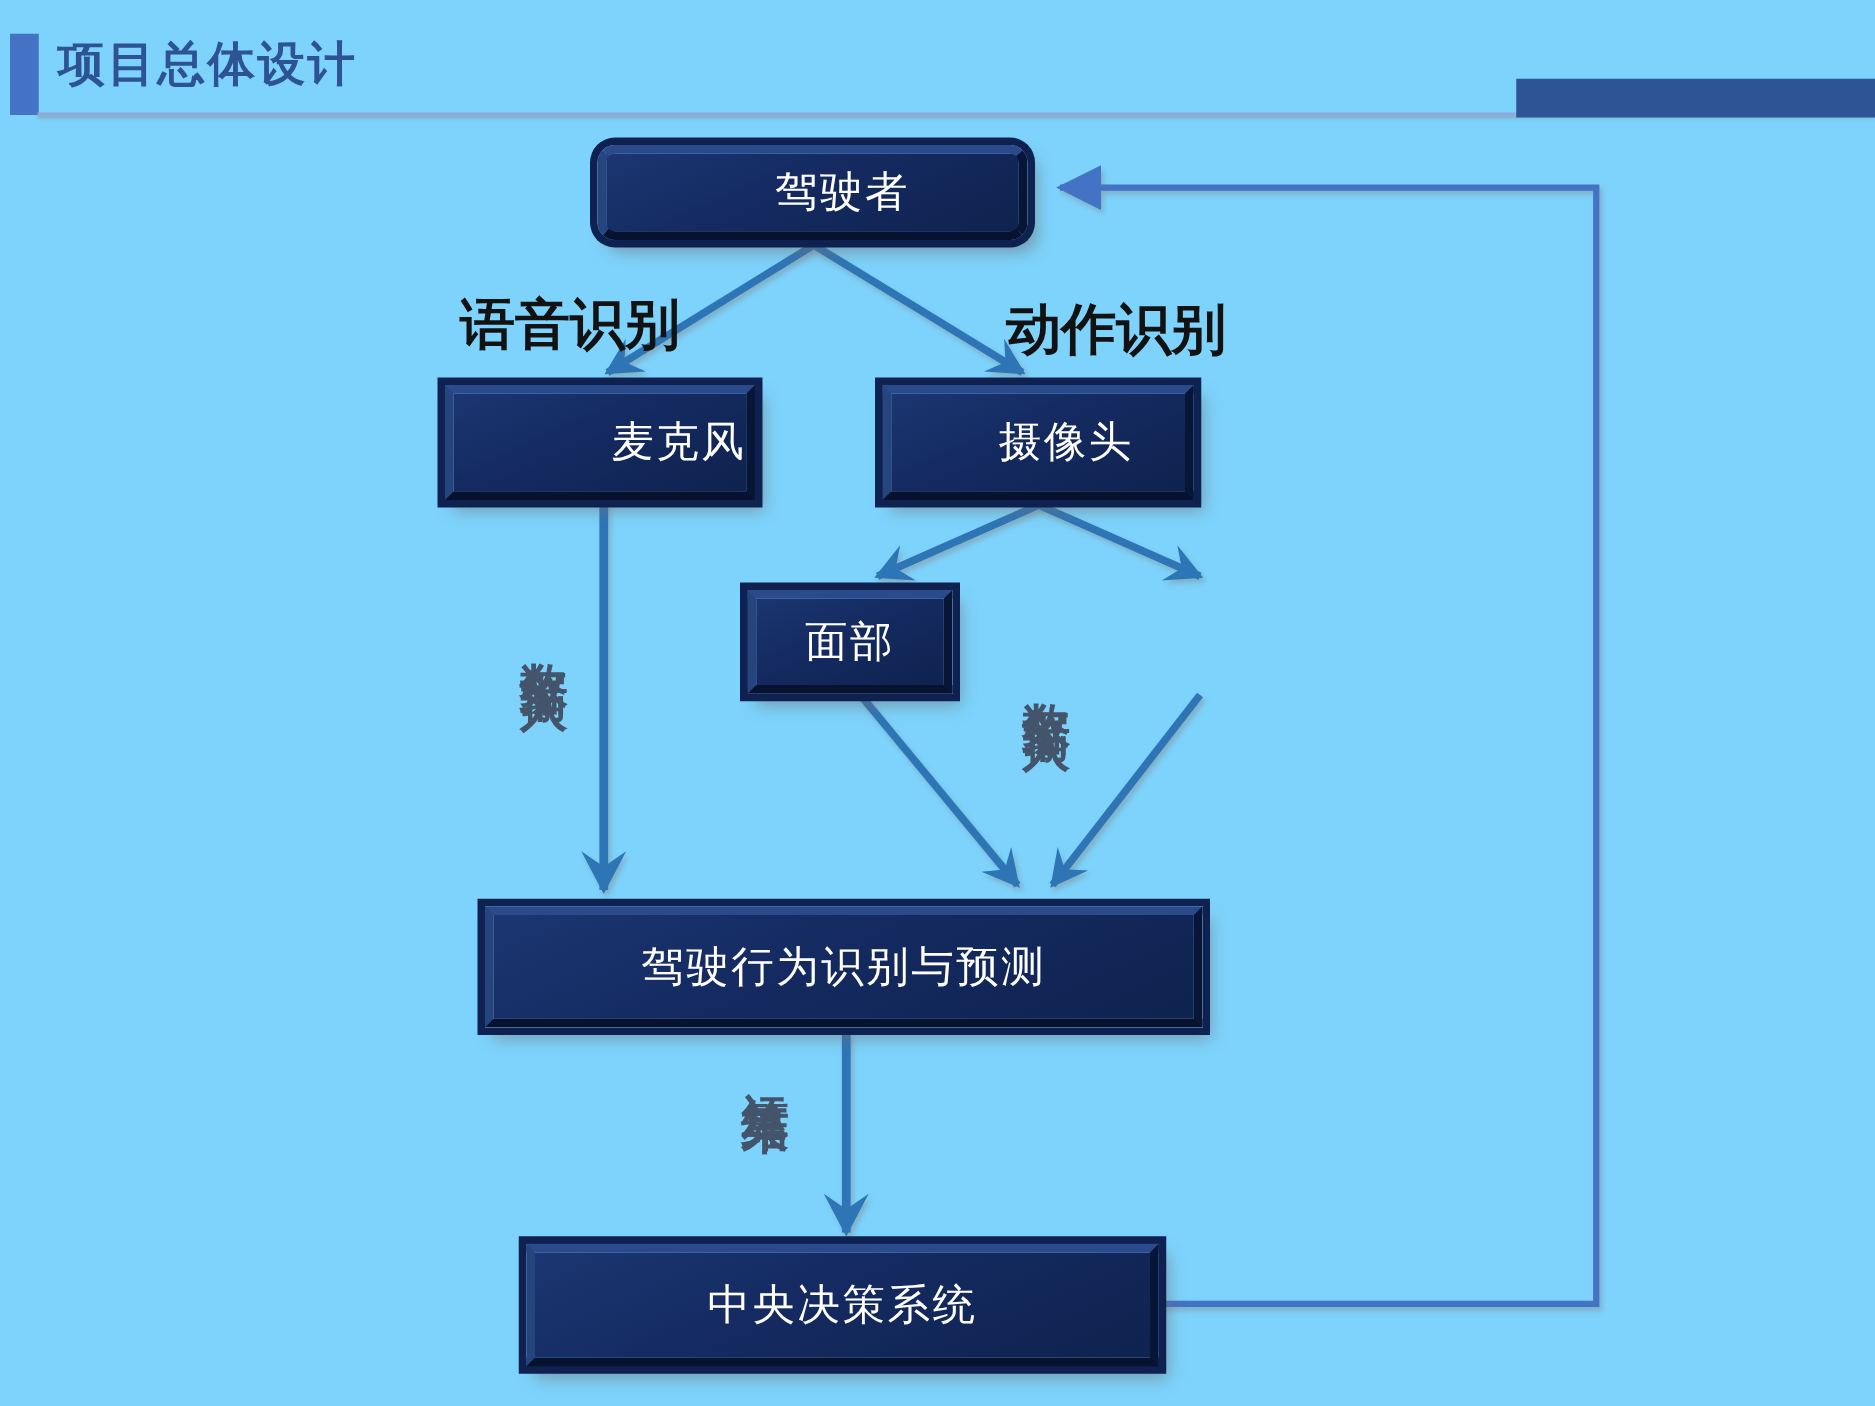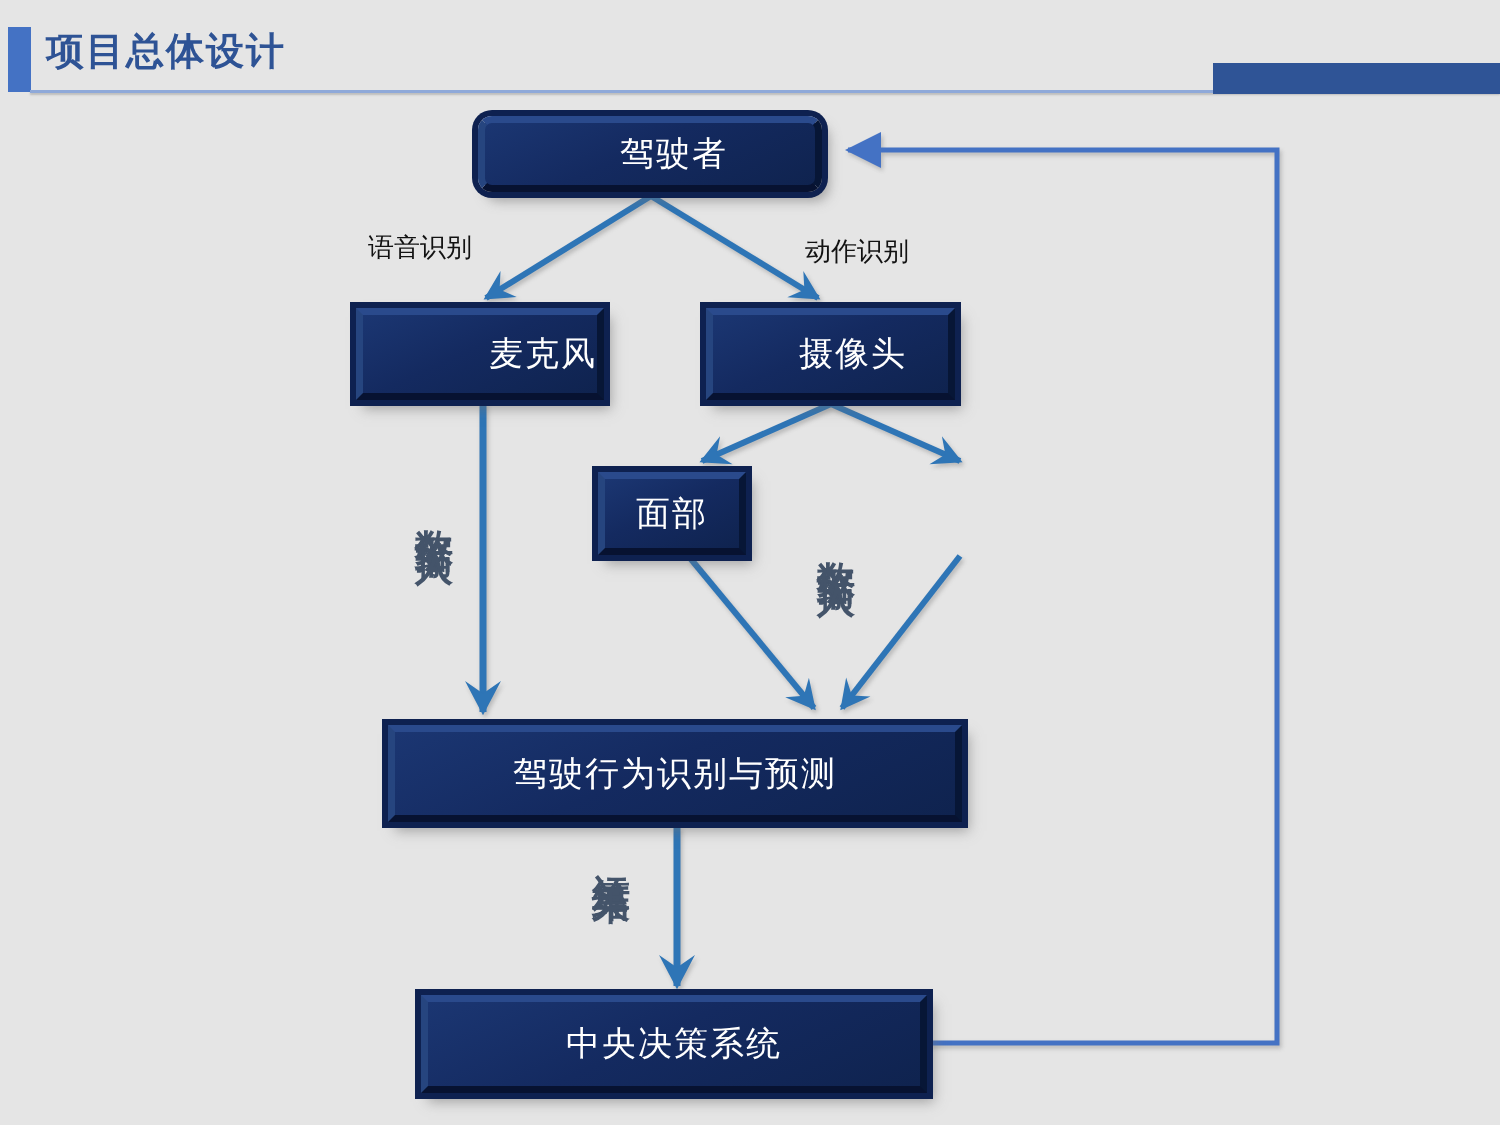--- a/index.html
+++ b/index.html
@@ -1,17 +1,17 @@
 <!DOCTYPE html>
 <html><head>
 <meta charset="utf-8">
 <style>
   html,body{margin:0;padding:0;background:#fff;}
   .slide{
-    position:relative;width:1500px;height:1125px;background:#e5e5e5;overflow:hidden;
+    position:relative;width:1500px;height:1125px;background:#7dd3fc;overflow:hidden;
     font-family:"Liberation Sans","DejaVu Sans",sans-serif;
   }
   
   .accent-bar{position:absolute;left:8px;top:27px;width:23px;height:65px;background:#4472C4;}
   .page-title{
     position:absolute;left:46px;top:26px;font-size:38px;font-weight:bold;color:#2E5395;
     letter-spacing:2px;white-space:nowrap;
   }
   .header-line{
     position:absolute;left:30px;top:90px;width:1470px;height:3px;background:#8FA9D9;
@@ -21,21 +21,21 @@
   
   .node{
     position:absolute;display:flex;align-items:center;justify-content:center;
     box-sizing:border-box;color:#ffffff;font-size:34px;letter-spacing:2px;white-space:nowrap;
     background:linear-gradient(155deg,#1b3672 0%,#142a60 45%,#0f234f 100%);
     border:7px solid;border-color:#2a4a8c #071636 #071231 #26457f;
     box-shadow:0 0 0 6px #0e2150,7px 9px 12px rgba(110,110,110,.55);
   }
   .node.rounded{border-radius:14px;padding-left:48px;}
   
-  .elabel{position:absolute;font-size:26px;color:#121212;white-space:nowrap;}
+  .elabel{position:absolute;font-size:44px;color:#121212;white-space:nowrap;font-weight:bold;}
   .vlabel{
     position:absolute;writing-mode:vertical-rl;text-orientation:upright;
     font-size:38px;font-weight:bold;color:#44546A;line-height:1;letter-spacing:5px;
   }
   
   svg.arrows{
     position:absolute;left:0;top:0;width:1500px;height:1125px;pointer-events:none;
     filter:drop-shadow(2px 3px 2px rgba(130,130,130,.45));
   }
 </style>
@@ -75,21 +75,21 @@
   </div>
 
   <div class="node" style="left:356px;top:308px;width:248px;height:92px;justify-content:flex-end;">
     <span>麦克风</span>
   </div>
 
   <div class="node" style="left:706px;top:308px;width:249px;height:92px;padding-left:45px;">
     <span>摄像头</span>
   </div>
 
-  <div class="node" style="left:598px;top:472px;width:148px;height:83px;">
+  <div class="node" style="left:598px;top:472px;width:164px;height:83px;">
     <span>面部</span>
   </div>
 
 
   <div class="node" style="left:388px;top:725px;width:574px;height:97px;">
     <span>驾驶行为识别与预测</span>
   </div>
 
   <div class="node" style="left:421px;top:995px;width:506px;height:98px;">
     <span>中央决策系统</span>

